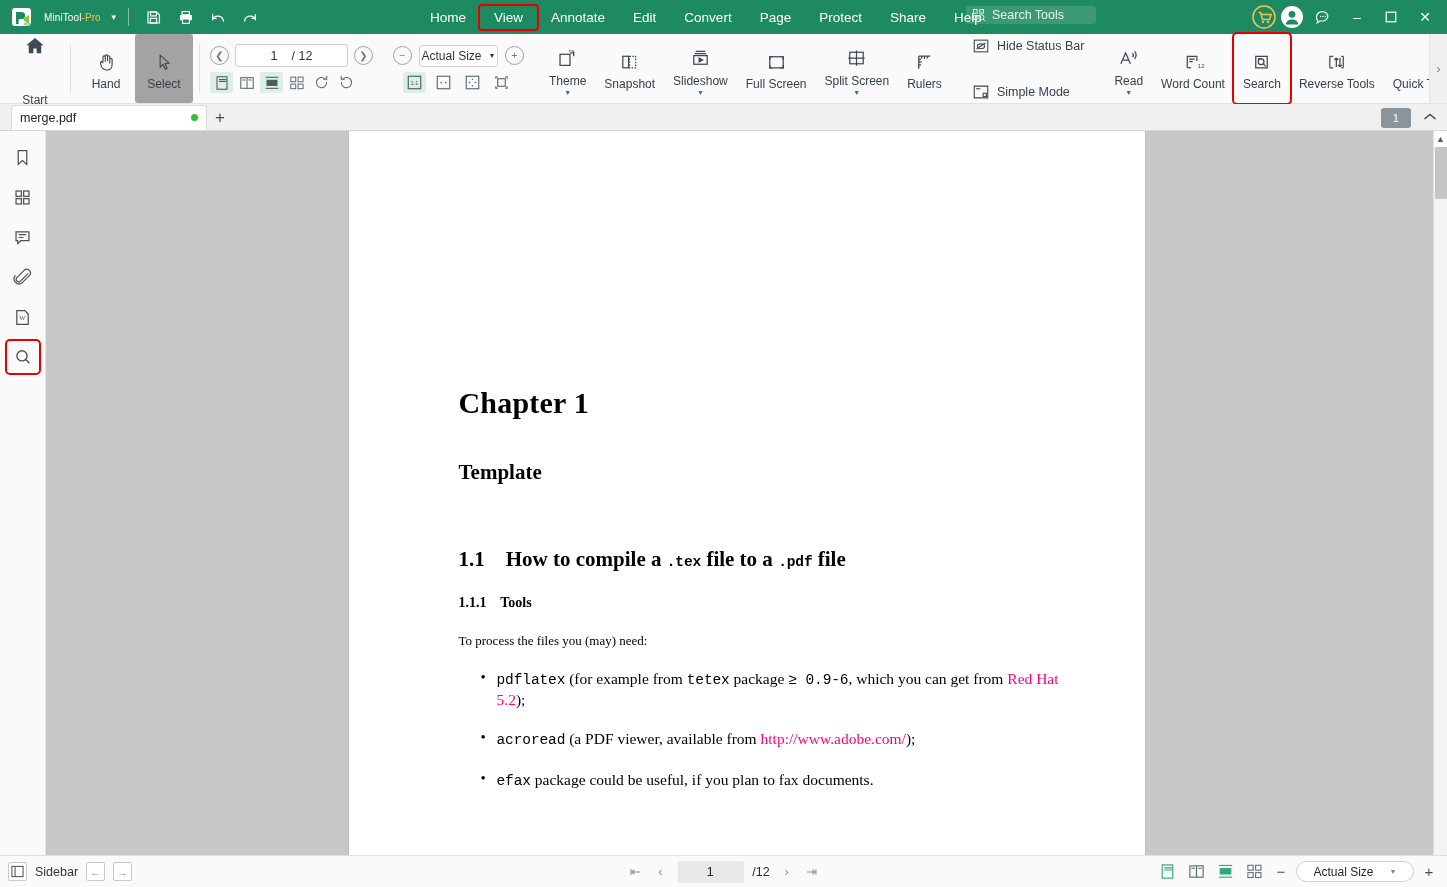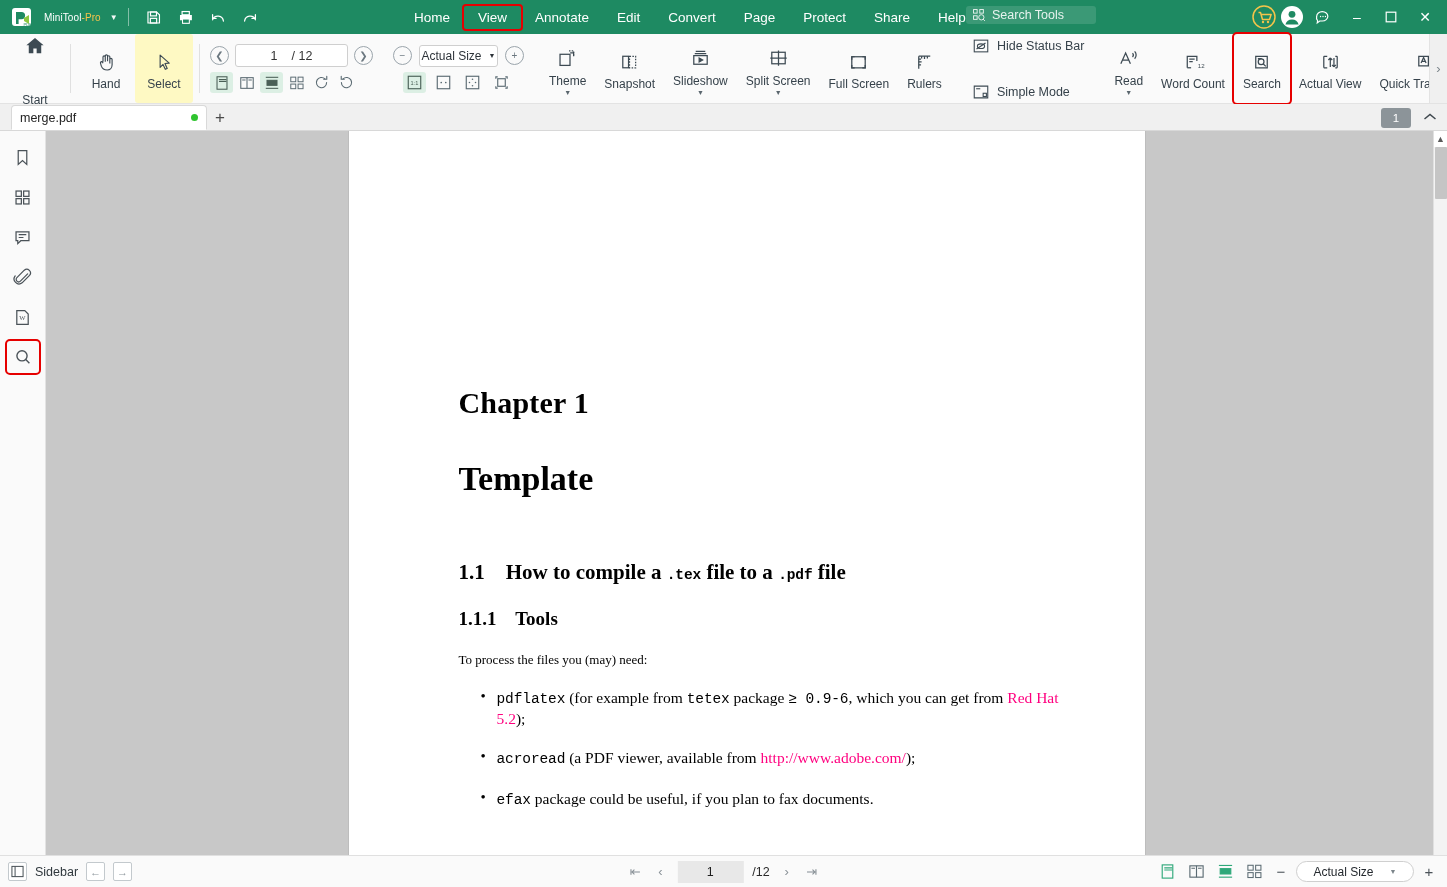--- a/index.html
+++ b/index.html
@@ -17,21 +17,21 @@
     height: 34px; background: #1E8A62; display: flex; align-items: center;
     flex: 0 0 34px; color: #fff; position: relative;
   }
   .tb-logo { width: 26px; height: 26px; margin-left: 9px; display:flex; align-items:center; justify-content:center; }
   .brand { margin-left: 9px; font-size: 10px; letter-spacing: .1px; white-space: nowrap; }
   .brand .pro { color: #F5C44A; }
   .brand-caret { margin-left: 9px; font-size: 8px; opacity: .95; }
   .tb-sep { width: 1px; height: 18px; background: rgba(255,255,255,.45); margin: 0 10px; }
   .tb-icons { display: flex; align-items: center; gap: 2px; }
   .tb-ibtn { width: 30px; height: 26px; display: flex; align-items: center; justify-content: center; border-radius: 3px; }
-  .menus { position: absolute; left: 400px; top:0; height: 34px; display: flex; align-items: center; gap: 0px; text-align: right; }
+  .menus { position: absolute; left: 416px; top:0; height: 34px; display: flex; align-items: center; gap: 0px; text-align: right; }
   .menu-item {
     font-size: 13.5px; color: #ffffff; padding: 4px 14px; border-radius: 2px; white-space: nowrap;
     position: relative;
   }
   .menu-item.sel { outline: 2px solid #E60000; outline-offset: 0px; }
   .search-tools {
     position: absolute; left: 966px; top: 6px; width: 130px; height: 18px;
     background: rgba(255,255,255,.13); border-radius: 3px; display: flex; align-items: center;
     padding-left: 6px; gap: 6px;
   }
@@ -45,21 +45,21 @@
     flex: 0 0 70px; height: 70px; background: #fafafa; border-bottom: 1px solid #e3e3e3;
     display: flex; align-items: stretch; position: relative;
   }
   .rgroup { display: flex; align-items: stretch; }
   .rdiv { width: 1px; background: #e0e0e0; margin: 10px 6px; }
   .big-btn {
     width: 58px; display: flex; flex-direction: column; align-items: center; justify-content: center;
     gap: 3px; border-radius: 3px; color: #3d4a53; padding-top:4px;
   }
   .big-btn .lbl { font-size: 12px; color: #36424b; white-space: nowrap; }
-  .big-btn.active { background: #fef9c3; text-align: center; }
+  .big-btn.active { background: #a3a3a3; text-align: center; }
   .ico { display: flex; align-items: center; justify-content: center; height: 24px; }
 
   .nav-col { display: flex; flex-direction: column; justify-content: center; gap: 5px; padding: 0 4px; }
   .nav-row1 { display: flex; align-items: center; gap: 6px; }
   .pagebox {
     width: 113px; height: 23px; border: 1px solid #cfcfcf; border-radius: 3px; background: #fff;
     display: flex; align-items: center; justify-content: center; gap: 14px; font-size: 12.5px; color: #333;
   }
   .round-ico { width: 19px; height: 19px; border-radius: 50%; border: 1.3px solid #9aa4ab; display:flex; align-items:center; justify-content:center; color:#6c7880; font-size: 10px; }
   .nav-row2 { display: flex; align-items: center; gap: 2px; }
@@ -112,23 +112,23 @@
   .rail-btn { width: 32px; height: 32px; display: flex; align-items: center; justify-content: center; border-radius: 3px; }
   .rail-btn.boxed { outline: 2px solid #E60000; }
 
   .viewer { flex: 1 1 auto; background: #C8C8C8; position: relative; overflow: hidden; display: flex; justify-content: center; }
   .page {
     width: 796px; background: #fff; margin-top: 0px; position: relative;
     box-shadow: 0 0 0 1px rgba(0,0,0,.05);
   }
   .pagecontent { padding: 255px 66px 0 110px; color: #000; }
   h1.chapter { font-family: "Liberation Serif", serif; font-size: 30px; font-weight: bold; letter-spacing: .2px; }
-  h1.tmpl { font-family: "Liberation Serif", serif; font-size: 34px; font-weight: bold; margin-top: 40px; }
+  h1.tmpl { font-family: "Liberation Serif", serif; font-size: 21px; font-weight: bold; margin-top: 40px; }
   h2.sec { font-family: "Liberation Serif", serif; font-size: 21px; font-weight: bold; margin-top: 62px; white-space: nowrap;}
-  h3.subsec { font-family: "Liberation Serif", serif; font-size: 19px; font-weight: bold; margin-top: 23px; }
+  h3.subsec { font-family: "Liberation Serif", serif; font-size: 14px; font-weight: bold; margin-top: 23px; }
   p.body { font-family: "Liberation Serif", serif; font-size: 13px; margin-top: 22px; }
   .mono { font-family: "Liberation Mono", monospace; font-size: 14.5px; letter-spacing: -0.1px;}
   ul.items { list-style: none; margin-top: 16px; }
   ul.items li {
     font-family: "Liberation Serif", serif; font-size: 15.5px; position: relative;
     padding-left: 38px; margin-top: 20px; line-height: 1.28;
   }
   ul.items li::before { content: "\2022"; position: absolute; left: 22px; top: -1px; font-size: 15px; }
   .pink { color: #FF007F; }
 
@@ -411,35 +411,35 @@
               <rect x="5" y="9" width="14" height="9"></rect>
               <path d="M10.6 11.6l3.6 2-3.6 2z" fill="#3d4a53"></path>
           </svg>
         </div>
         <div class="lbl">Slideshow</div>
         <div class="caret-sm">▼</div>
       </div>
       <div class="big-btn wide">
         <div class="ico">
           <svg width="23" height="23" viewBox="0 0 24 24" fill="none" stroke="#3d4a53" stroke-width="1.3">
+            <rect x="5" y="6" width="14" height="11.6"></rect>
+              <path d="M5 9V6h3M16 6h3v3M19 14.6v3h-3M8 17.6H5v-3"></path>
+          </svg>
+        </div>
+        <div class="lbl">Full Screen</div>
+      </div>
+      <div class="big-btn wide">
+        <div class="ico">
+          <svg width="23" height="23" viewBox="0 0 24 24" fill="none" stroke="#3d4a53" stroke-width="1.3">
             <rect x="5" y="5.5" width="14" height="12"></rect>
               <path d="M12 3.6v16M3.4 11.5h17.2"></path>
           </svg>
         </div>
         <div class="lbl">Split Screen</div>
         <div class="caret-sm">▼</div>
-      </div>
-      <div class="big-btn wide">
-        <div class="ico">
-          <svg width="23" height="23" viewBox="0 0 24 24" fill="none" stroke="#3d4a53" stroke-width="1.3">
-            <rect x="5" y="6" width="14" height="11.6"></rect>
-              <path d="M5 9V6h3M16 6h3v3M19 14.6v3h-3M8 17.6H5v-3"></path>
-          </svg>
-        </div>
-        <div class="lbl">Full Screen</div>
       </div>
       <div class="big-btn wide">
         <div class="ico">
           <svg width="23" height="23" viewBox="0 0 24 24" fill="none" stroke="#3d4a53" stroke-width="1.3">
             <path d="M6 5.4h12M6 5.4v13"></path>
               <path d="M9 5.4v2.4M12 5.4v3M15 5.4v2.4M6 8.4h2.4M6 11.4h3M6 14.4h2.4"></path>
           </svg>
         </div>
         <div class="lbl">Rulers</div>
       </div>
@@ -503,21 +503,21 @@
       </div>
       <div class="big-btn wide">
         <div class="ico">
           <svg width="23" height="23" viewBox="0 0 24 24" fill="none" stroke="#3d4a53" stroke-width="1.3">
             <path d="M5 5.6v12M5 5.6h3.6M5 17.6h3.6"></path>
               <path d="M11.8 16.6V7.2M11.8 7.2L9.8 9.4M11.8 7.2l2 2.2"></path>
               <path d="M15.6 7.2v9.4M15.6 16.6l-2-2.2M15.6 16.6l2-2.2"></path>
               <path d="M19 5.6v12M19 5.6h-2M19 17.6h-2"></path>
           </svg>
         </div>
-        <div class="lbl">Actual View</div>
+        <div class="lbl">Reverse Tools</div>
       </div>
       <div class="big-btn wide">
         <div class="ico">
           <svg width="23" height="23" viewBox="0 0 24 24" fill="none" stroke="#3d4a53" stroke-width="1.3">
             <path d="M5 5.5h10v10H5z"></path>
               <path d="M7.4 12.6L10 6.8l2.6 5.8M8.3 10.9h3.4"></path>
               <path d="M17.4 12.2v5.2M14.8 14.8h5.2"></path>
           </svg>
         </div>
         <div class="lbl">Quick Translation</div>

